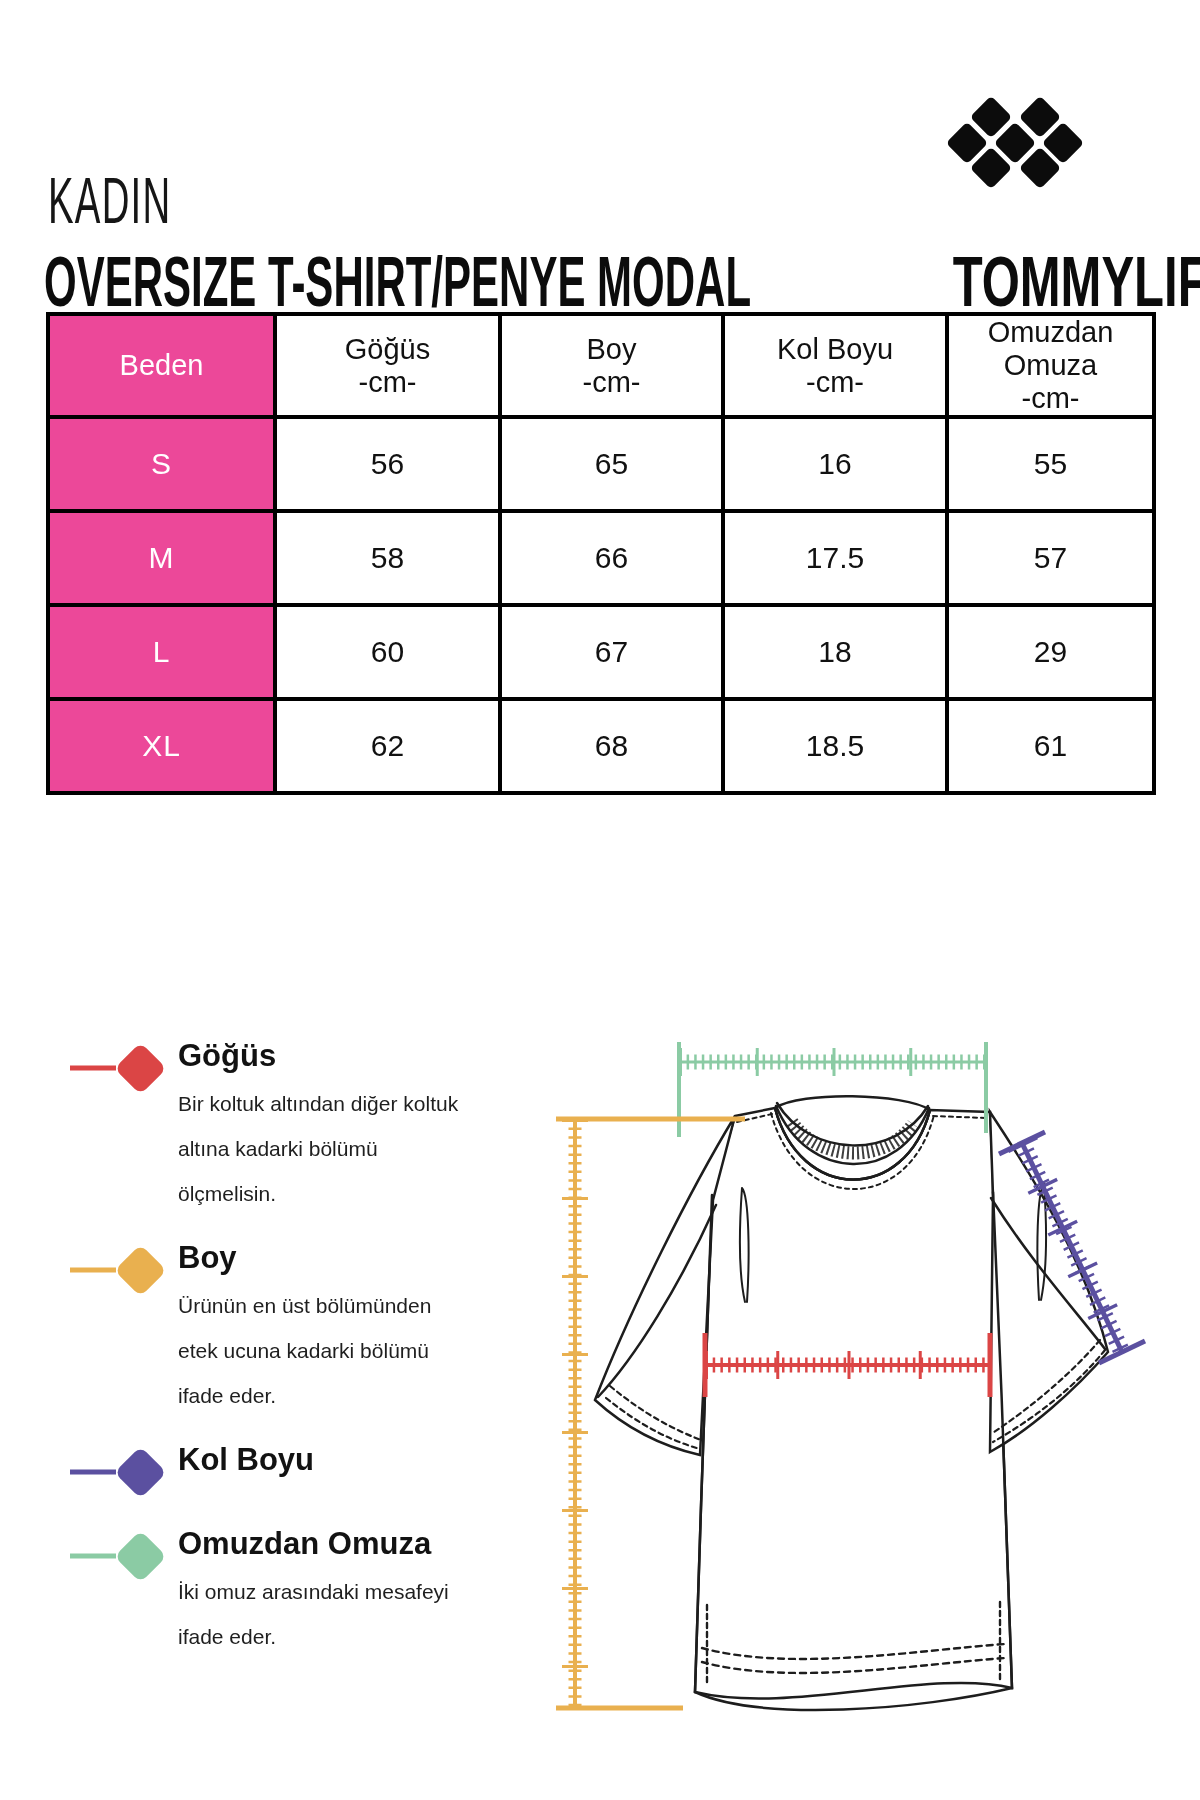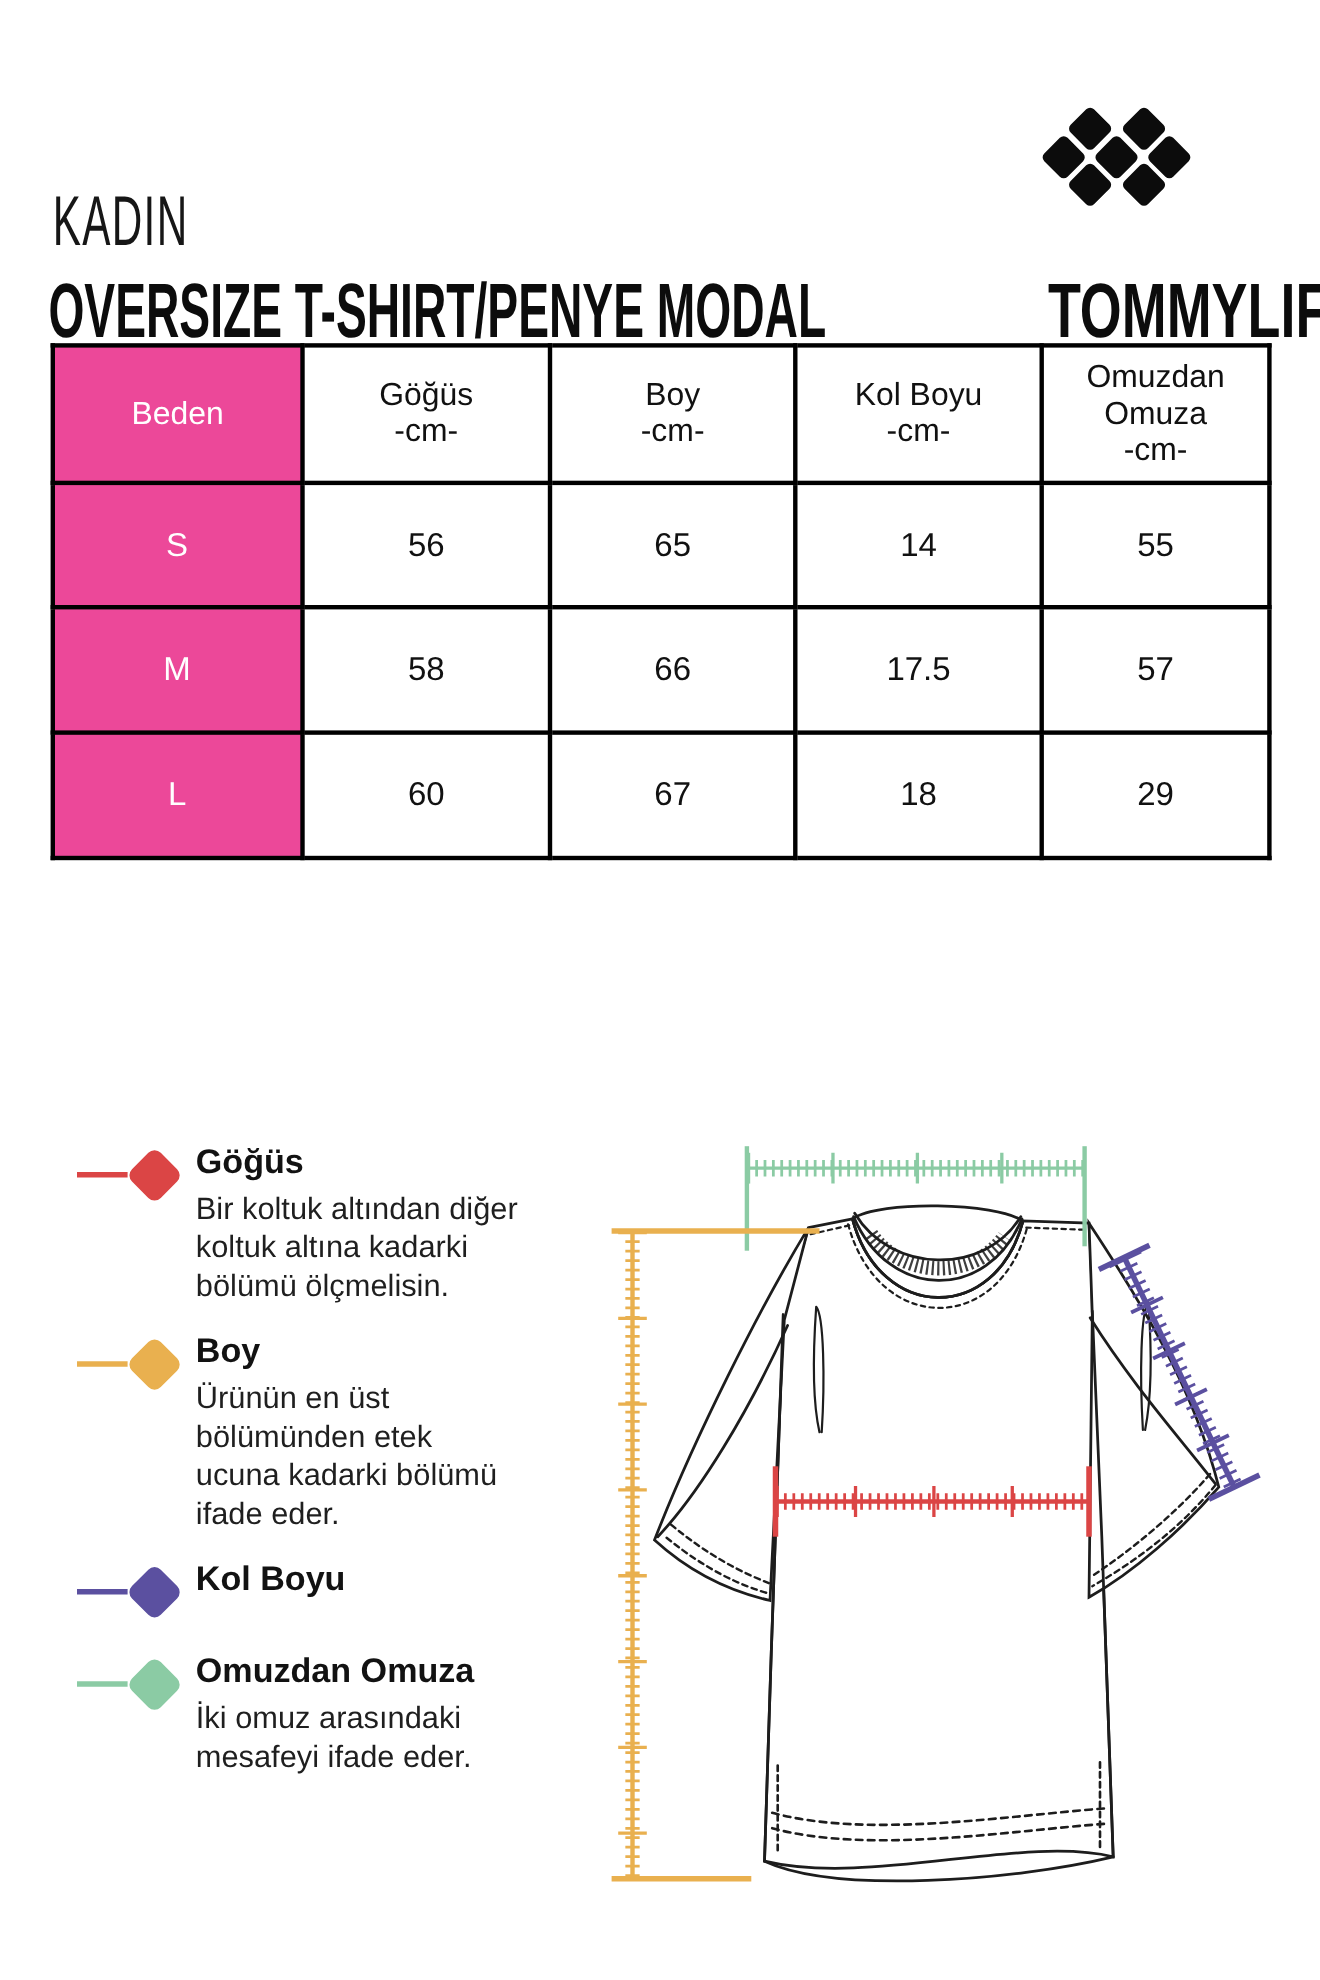--- a/index.html
+++ b/index.html
@@ -28,21 +28,21 @@
   .unit { display:block; }
 
   .howto-heading { position:absolute; left:0; top:894px; width:1190px; text-align:center;
     font-size:88px; font-weight:400; color:#101010; }
 
   .legend { position:absolute; left:66px; top:1038px; width:410px; }
   .legend-item { display:flex; align-items:flex-start; margin-bottom:24px; }
   .legend-marker { flex:0 0 112px; margin-top:2px; }
   .legend-text { width:296px; }
   .legend-label { font-size:31px; font-weight:700; color:#121212; }
-  .legend-desc { margin-top:7px; font-size:28px; line-height:35px; color:#1f1f1f; }
+  .legend-desc { margin-top:7px; font-size:21px; line-height:45px; color:#1f1f1f; }
 
   .diagram { position:absolute; left:460px; top:950px; }
 </style>
 </head>
 <body>
 
 <div id="canvas">
 
   <div class="kadin">
     <span class="cond">KADIN</span>
@@ -95,36 +95,43 @@
       </th>
       <th>
         <span>Omuzdan Omuza</span>
         <span class="unit">-cm-</span>
       </th>
     </tr>
     <tr style="height:94px">
       <td class="col-size">S</td>
       <td>56</td>
       <td>65</td>
-      <td>14</td>
+      <td>16</td>
       <td>55</td>
     </tr>
     <tr style="height:94px">
       <td class="col-size">M</td>
       <td>58</td>
       <td>66</td>
       <td>17.5</td>
       <td>57</td>
     </tr>
     <tr style="height:94px">
       <td class="col-size">L</td>
       <td>60</td>
       <td>67</td>
       <td>18</td>
       <td>29</td>
+    </tr>
+    <tr style="height:94px">
+      <td class="col-size">XL</td>
+      <td>62</td>
+      <td>68</td>
+      <td>18.5</td>
+      <td>61</td>
     </tr>
   </tbody>
     </table>
 
 
   <div class="legend">
 
     <div class="legend-item">
       <svg class="legend-marker" width="112" height="58" viewBox="0 0 112 58">
         <g fill="none" stroke-width="5" stroke="#db4545">

